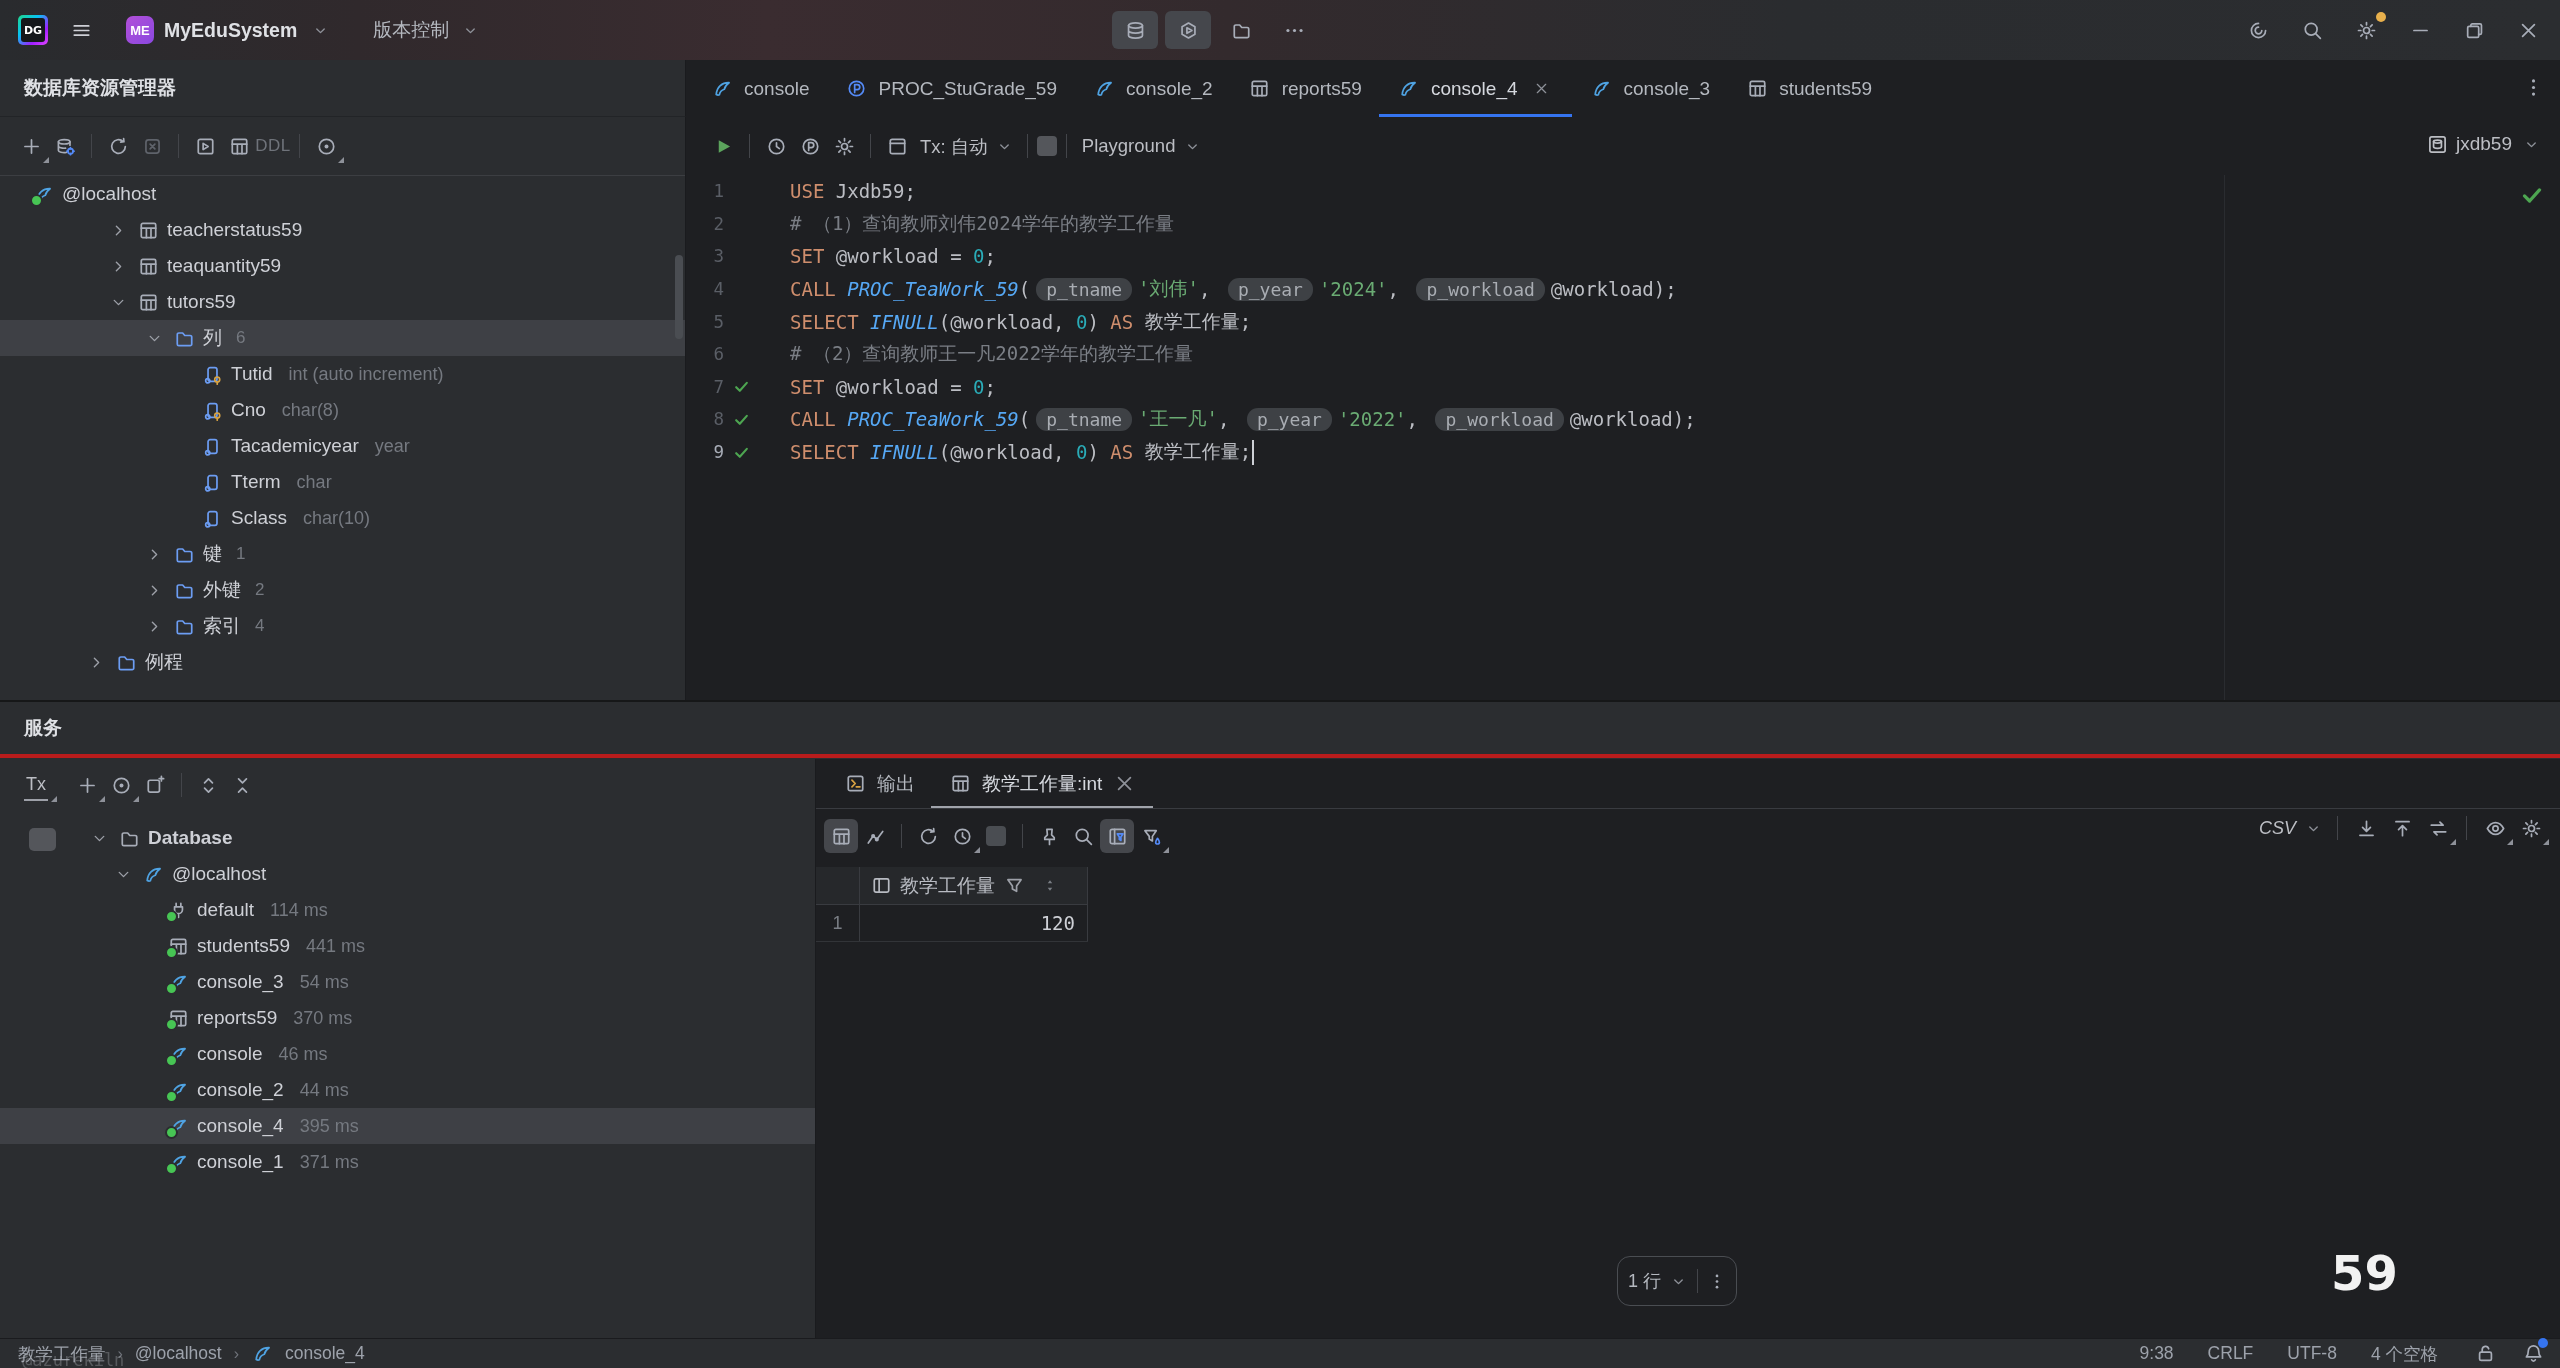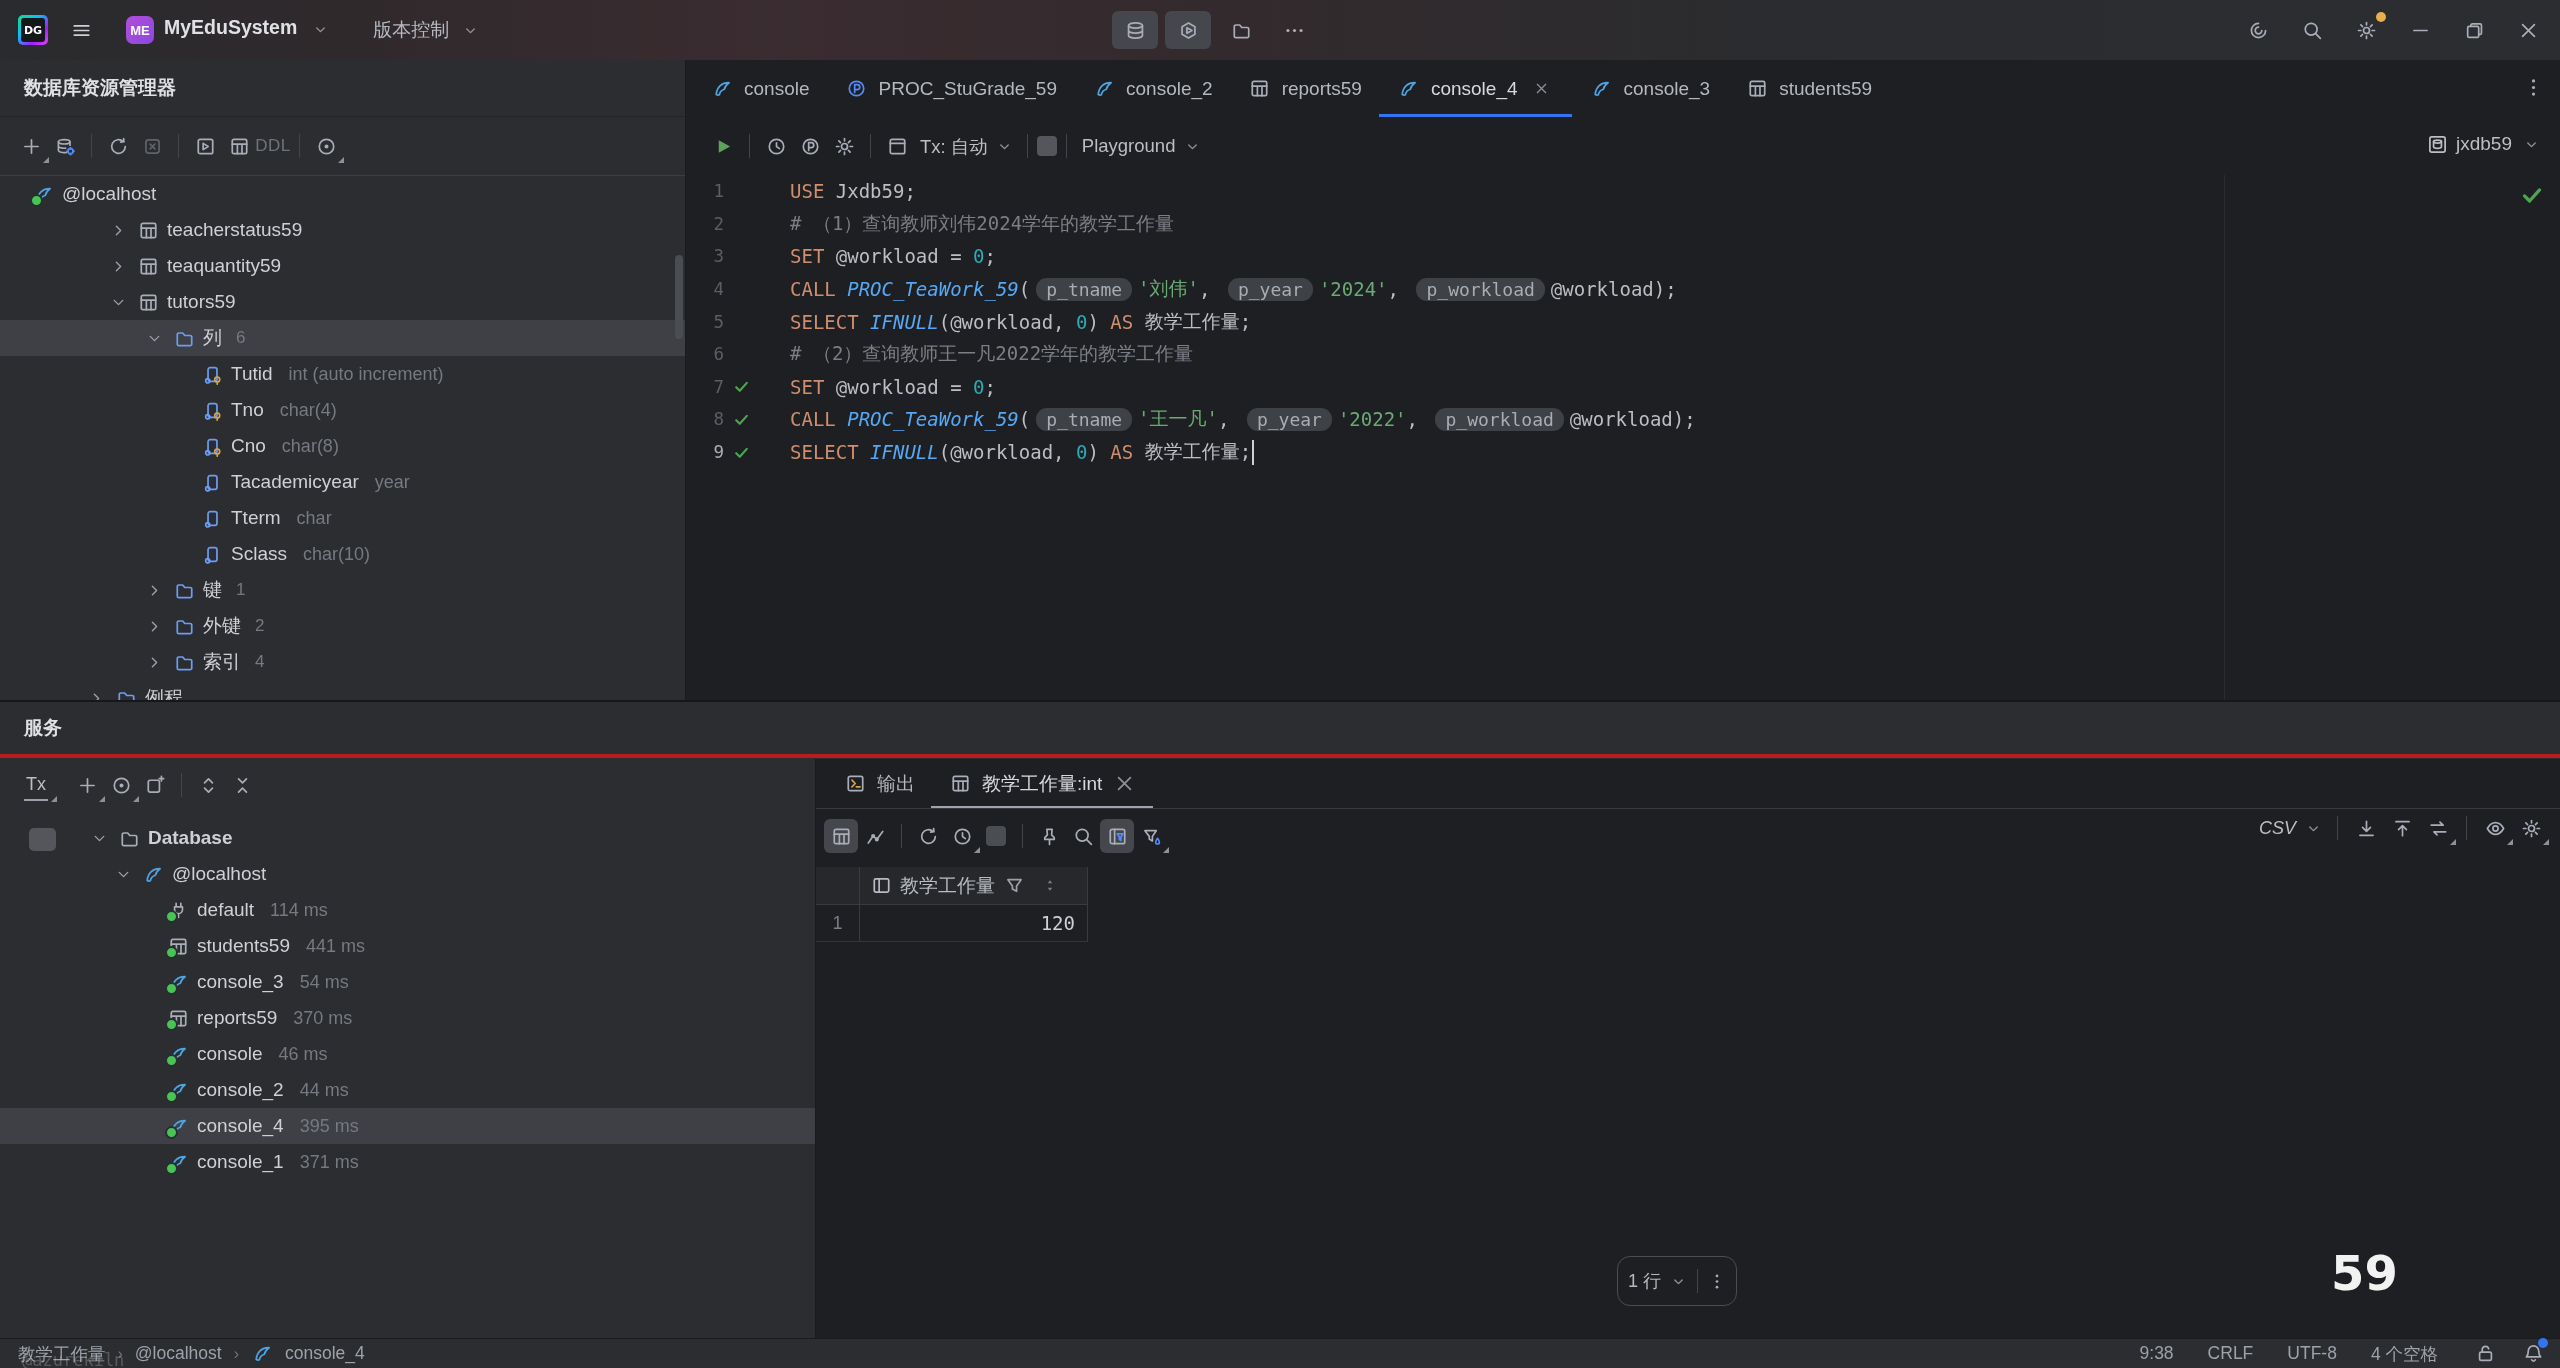--- a/index.html
+++ b/index.html
@@ -123,21 +123,21 @@
     <div class="applogo">
         <i>DG</i>
       </div>
     <div class="tbbtn">
         <span class="icw">
           <svg class="ic" viewBox="0 0 16 16" fill="none" stroke="currentColor" stroke-width="1.3" stroke-linecap="round" stroke-linejoin="round">
             <path d="M2.5 4.5h11M2.5 8h11M2.5 11.5h11"></path>
           </svg>
         </span>
       </div>
-    <div style="display:flex;gap:10px;margin-left:12px;">
+    <div style="display:flex;align-items:center;gap:10px;margin-left:12px;">
       <div class="avatar">
           <span>ME</span>
         </div>
       <span class="tbname">MyEduSystem</span>
       <span class="chev icw">
           <svg class="ic" viewBox="0 0 16 16" fill="none" stroke="currentColor" stroke-width="1.3" stroke-linecap="round" stroke-linejoin="round">
             <polyline points="4.5 6.5 8 10 11.5 6.5"></polyline>
           </svg>
         </span>
     </div>
@@ -453,34 +453,20 @@
             <rect x="4.6" y="2.8" width="6.8" height="10.4" rx="1.6"></rect>
             <circle cx="4.4" cy="12.8" r="1.6"></circle>
             <g stroke="#D8A343">
               <circle cx="11.6" cy="11.8" r="1.9"></circle>
               <path d="M11.6 13.7 V15.4"></path>
             </g>
           </svg>
         </span>
         <span>Tutid</span>
         <span class="tmeta">int (auto increment)</span>
-      </div>
-      <div class="trow" style="padding-left: 199px;">
-        <span class="icw" style="color:#6C9DF3;">
-          <svg class="ic" viewBox="0 0 16 16" fill="none" stroke="currentColor" stroke-width="1.3" stroke-linecap="round" stroke-linejoin="round">
-            <rect x="4.6" y="2.8" width="6.8" height="10.4" rx="1.6"></rect>
-            <circle cx="4.4" cy="12.8" r="1.6"></circle>
-            <g stroke="#D8A343">
-              <circle cx="11.6" cy="11.8" r="1.9"></circle>
-              <path d="M11.6 13.7 V15.4"></path>
-            </g>
-          </svg>
-        </span>
-        <span>Tno</span>
-        <span class="tmeta">char(4)</span>
       </div>
       <div class="trow" style="padding-left: 199px;">
         <span class="icw" style="color:#6C9DF3;">
           <svg class="ic" viewBox="0 0 16 16" fill="none" stroke="currentColor" stroke-width="1.3" stroke-linecap="round" stroke-linejoin="round">
             <rect x="4.6" y="2.8" width="6.8" height="10.4" rx="1.6"></rect>
             <circle cx="4.4" cy="12.8" r="1.6"></circle>
             <g stroke="#D8A343">
               <circle cx="11.6" cy="11.8" r="1.9"></circle>
               <path d="M11.6 13.7 V15.4"></path>
             </g>

